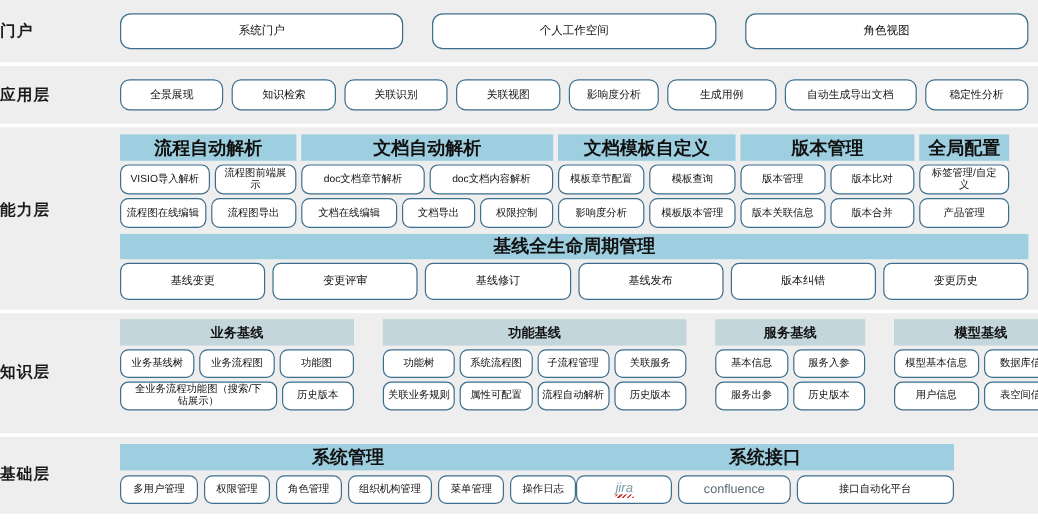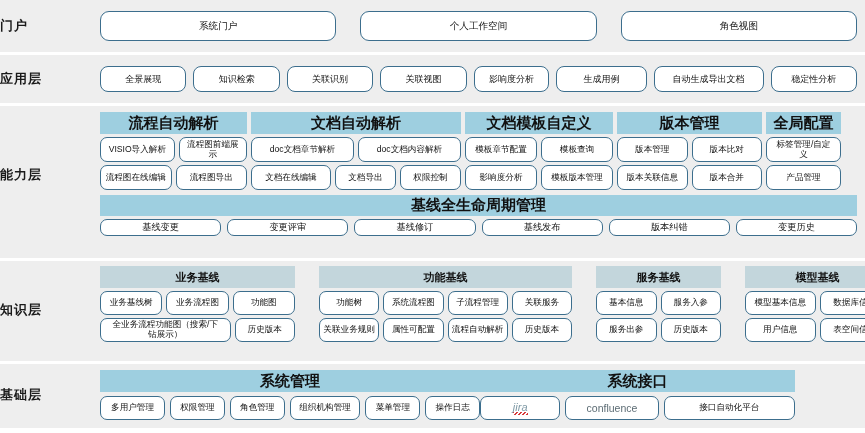--- a/index.html
+++ b/index.html
@@ -66,21 +66,21 @@
   #cap-band{height:152px;align-items:flex-start;}
   #cap-band .band-label{padding-top:60px;}
   .cap-top{display:flex;gap:4px;padding-top:6px;padding-left:4px;}
   .cap-col{display:flex;flex-direction:column;gap:3px;}
   .cap-btn-row{display:flex;gap:4px;}
   .cap-btn-row .pill{height:25px;}
 
   .life{padding-left:4px;margin-top:5px;}
   .life-hdr{height:21px;}
   .life-row{display:flex;gap:6px;margin-top:3px;}
-  .life-row .pill{flex:1;height:17px;font-size:9.2px;}
+  .life-row .pill{flex:1;height:31px;font-size:9.2px;}
 
   
   #know-band{height:100px;align-items:flex-start;}
   #know-band .band-label{padding-top:40px;}
   .know-top{display:flex;gap:24px;padding-top:5px;padding-left:4px;}
   .know-col{display:flex;flex-direction:column;gap:3px;}
   .know-row{display:flex;gap:4px;}
   .know-row .pill{height:24px;}
 
   

